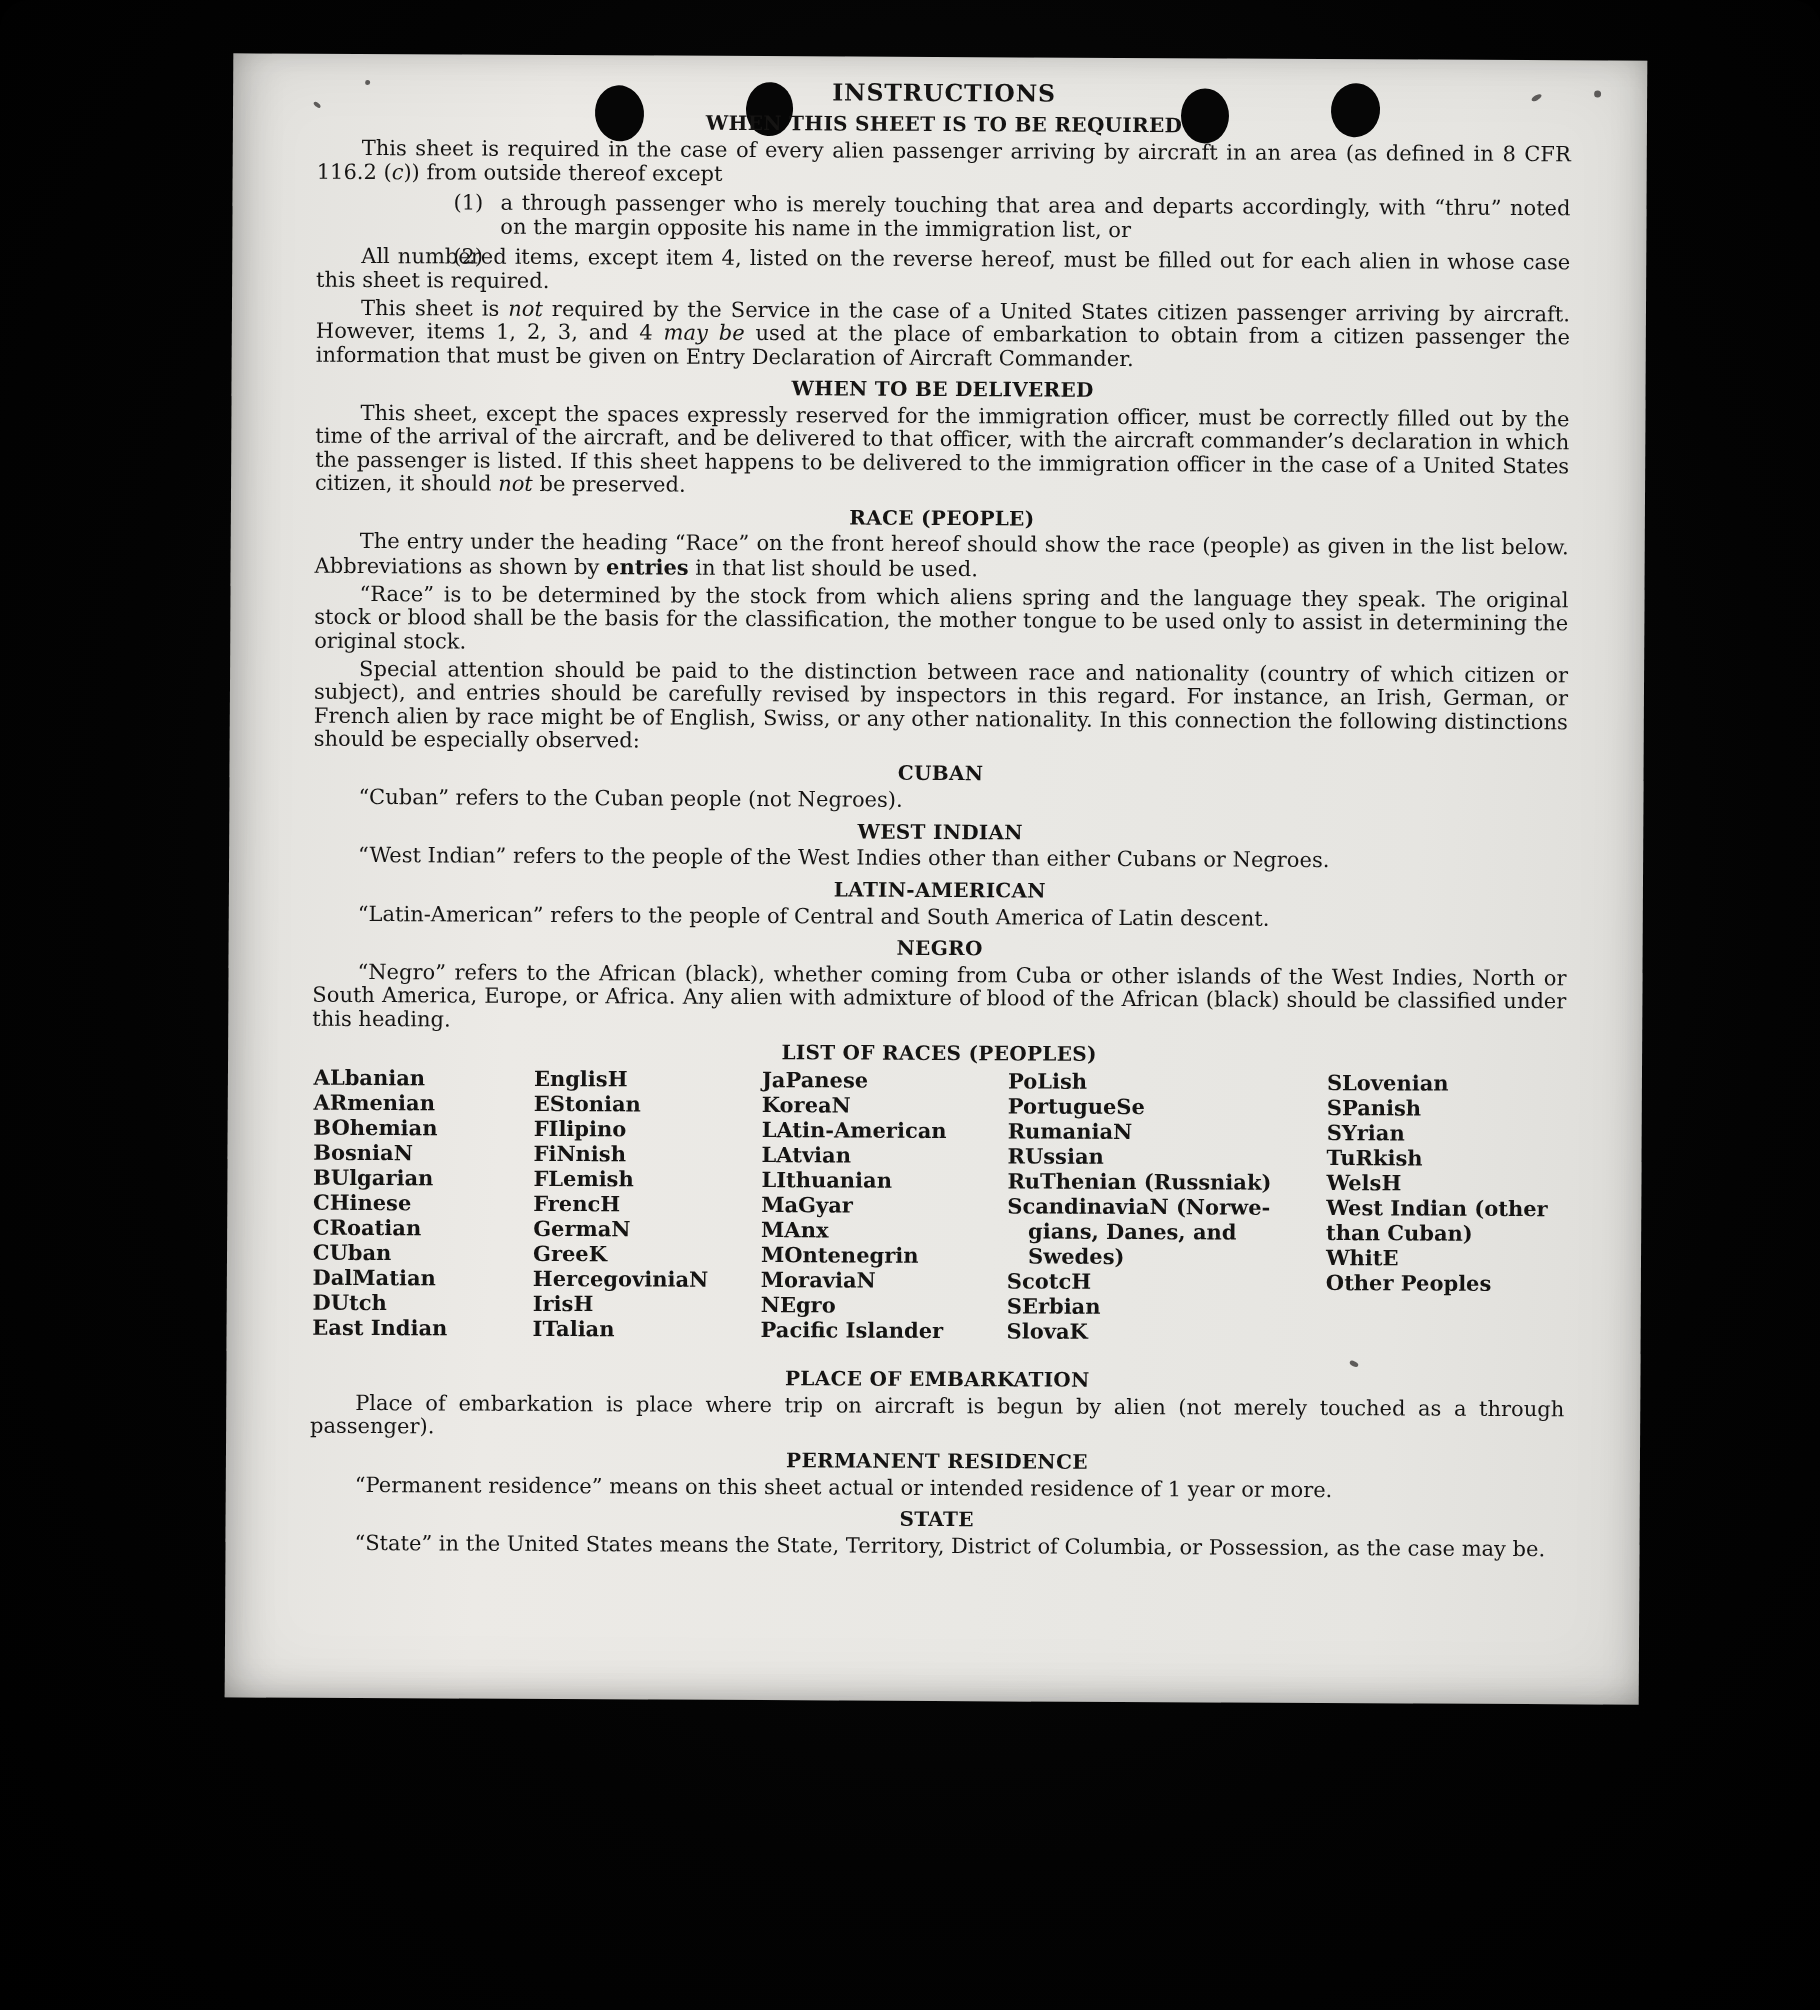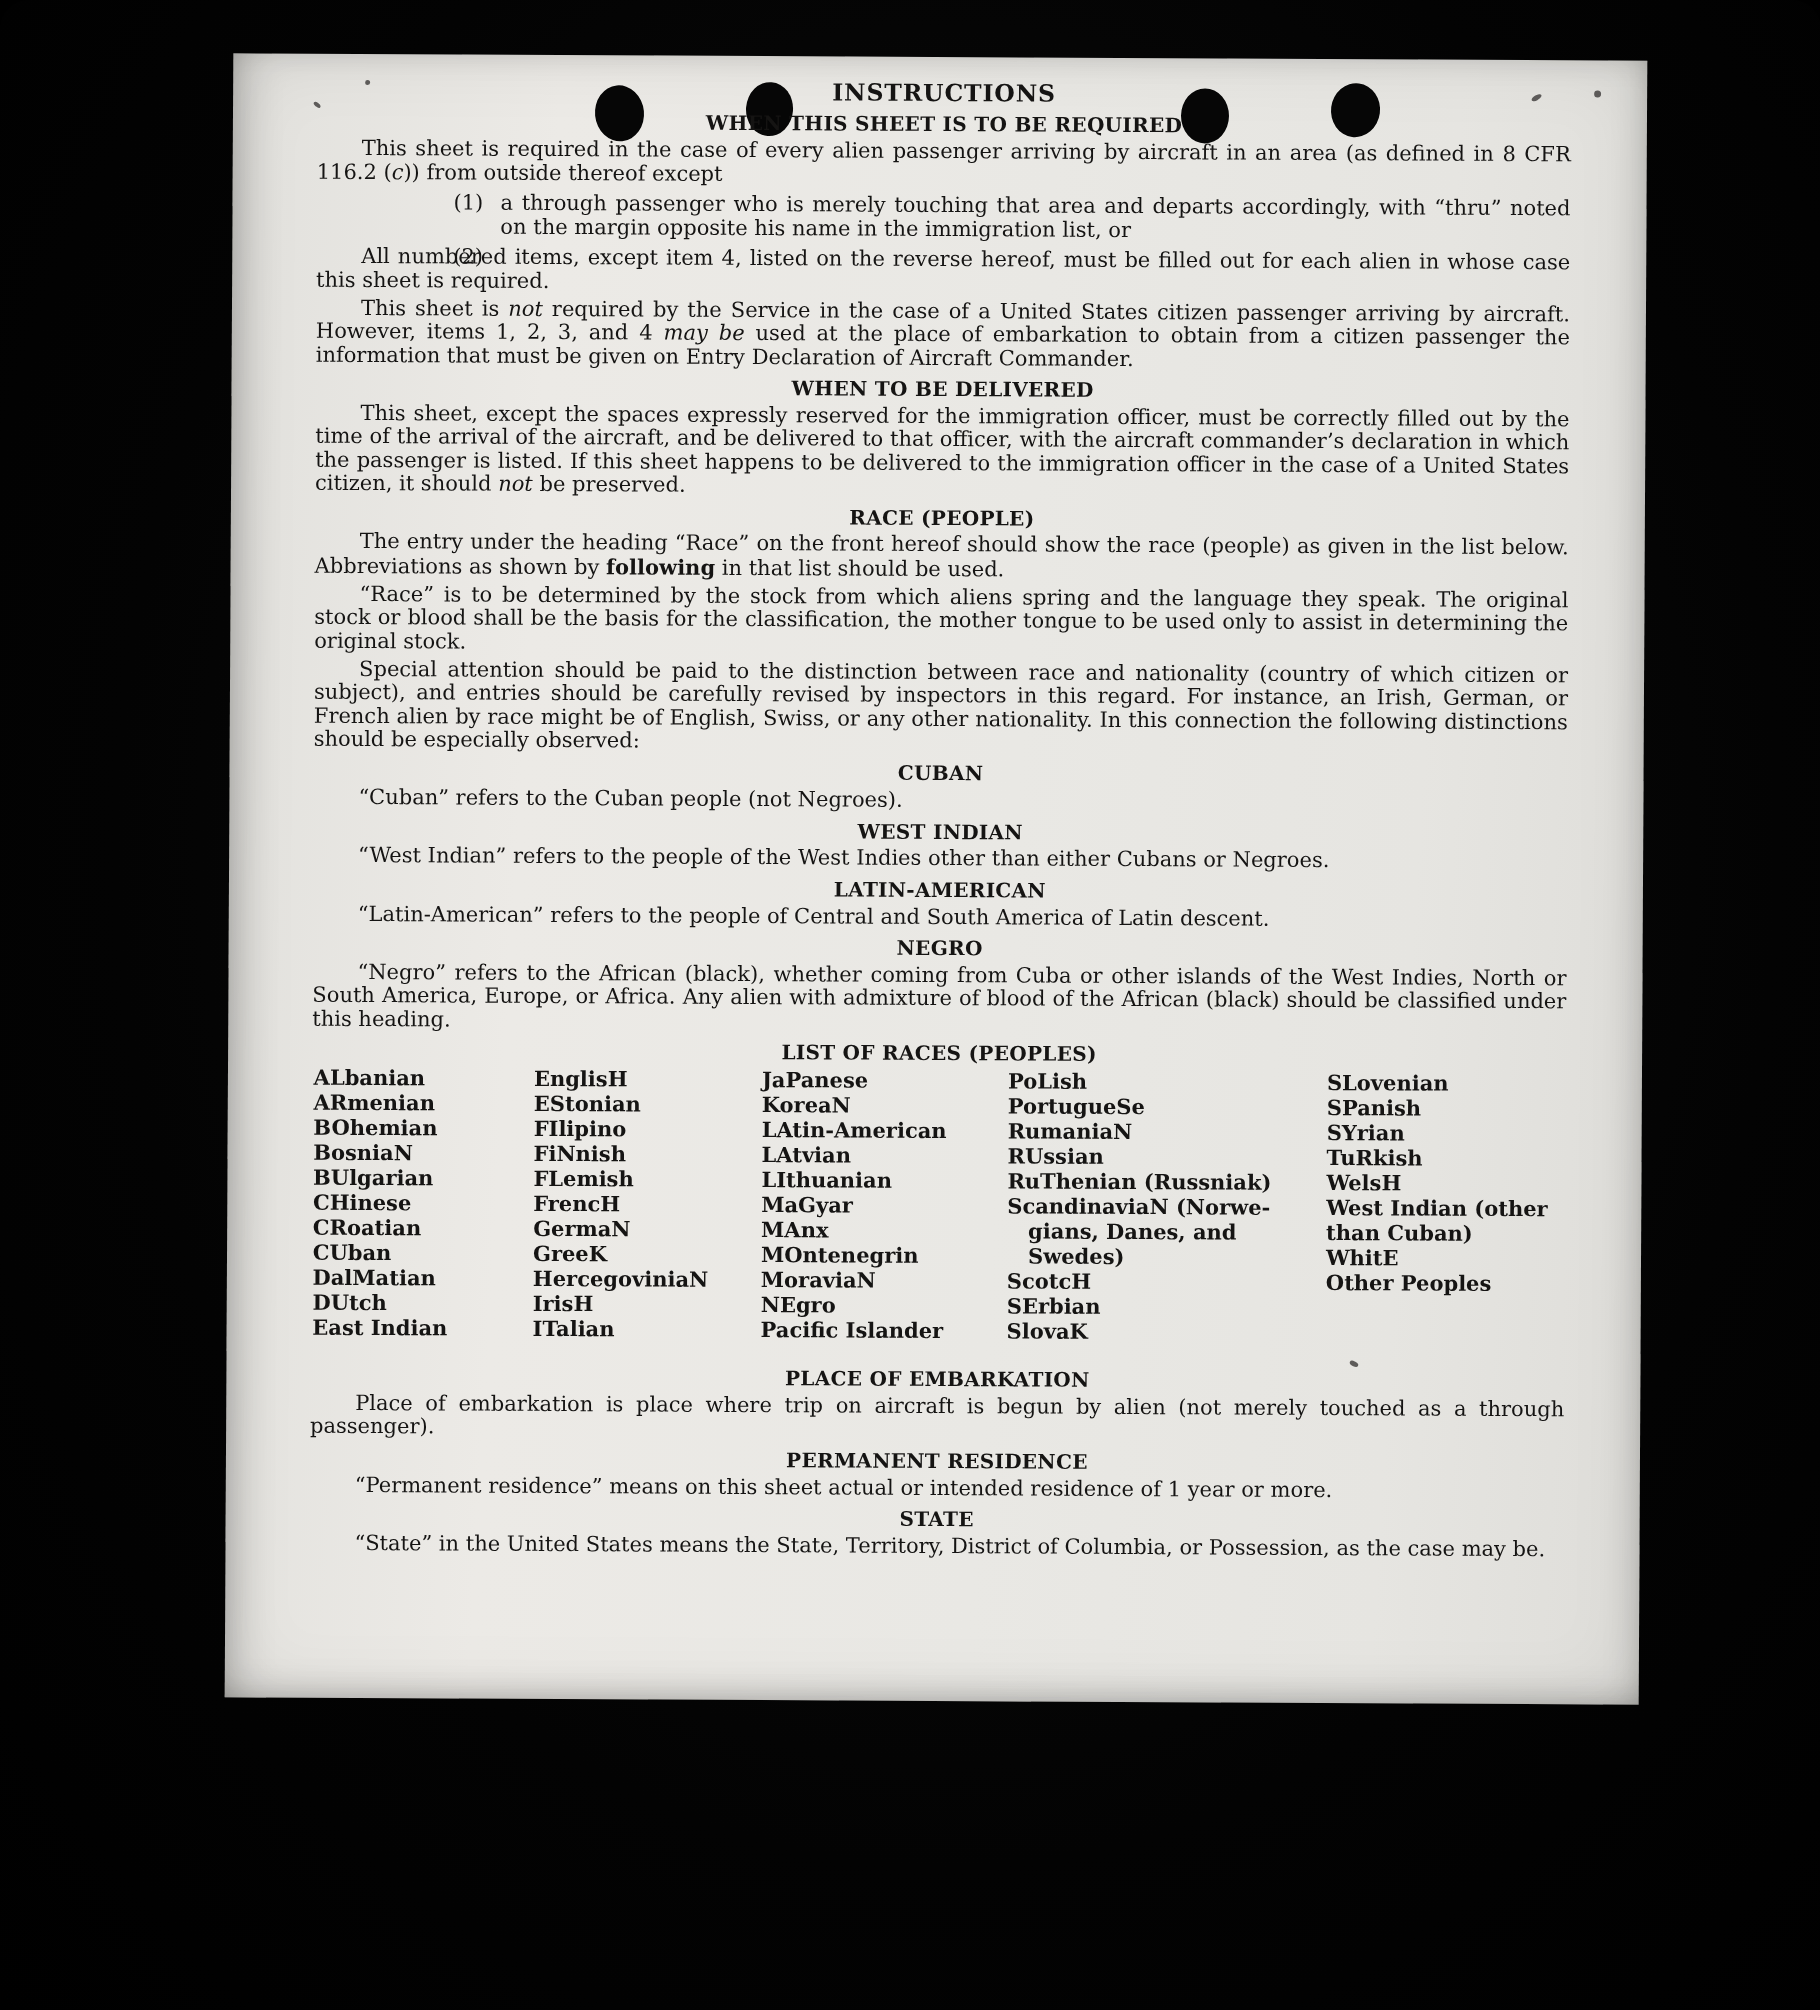--- a/index.html
+++ b/index.html
@@ -86,21 +86,21 @@
       <div id="doc-body">
           <div class="h">WHEN THIS SHEET IS TO BE REQUIRED</div>
           <p class="para">This sheet is required in the case of every alien passenger arriving by aircraft in an area (as defined in 8 CFR 116.2 (<em>c</em>)) from outside thereof except</p>
           <div class="item"><span class="num">(1)</span><span>a through passenger who is merely touching that area and departs accordingly, with “thru” noted on the margin opposite his name in the immigration list, or</span></div>
           <div class="item"><span class="num">(2)</span></div>
           <p class="para">All numbered items, except item 4, listed on the reverse hereof, must be filled out for each alien in whose case this sheet is required.</p>
           <p class="para">This sheet is <em>not</em> required by the Service in the case of a United States citizen passenger arriving by aircraft. However, items 1, 2, 3, and 4 <em>may be</em> used at the place of embarkation to obtain from a citizen passenger the information that must be given on Entry Declaration of Aircraft Commander.</p>
           <div class="h">WHEN TO BE DELIVERED</div>
           <p class="para">This sheet, except the spaces expressly reserved for the immigration officer, must be correctly filled out by the time of the arrival of the aircraft, and be delivered to that officer, with the aircraft commander’s declaration in which the passenger is listed. If this sheet happens to be delivered to the immigration officer in the case of a United States citizen, it should <em>not</em> be preserved.</p>
           <div class="h">RACE (PEOPLE)</div>
-          <p class="para">The entry under the heading “Race” on the front hereof should show the race (people) as given in the list below. Abbreviations as shown by <strong>following</strong> in that list should be used.</p>
+          <p class="para">The entry under the heading “Race” on the front hereof should show the race (people) as given in the list below. Abbreviations as shown by <strong>entries</strong> in that list should be used.</p>
           <p class="para">“Race” is to be determined by the stock from which aliens spring and the language they speak. The original stock or blood shall be the basis for the classification, the mother tongue to be used only to assist in determining the original stock.</p>
           <p class="para">Special attention should be paid to the distinction between race and nationality (country of which citizen or subject), and entries should be carefully revised by inspectors in this regard. For instance, an Irish, German, or French alien by race might be of English, Swiss, or any other nationality. In this connection the following distinctions should be especially observed:</p>
           <div class="h">CUBAN</div>
           <p class="para">“Cuban” refers to the Cuban people (not Negroes).</p>
           <div class="h">WEST INDIAN</div>
           <p class="para">“West Indian” refers to the people of the West Indies other than either Cubans or Negroes.</p>
           <div class="h">LATIN-AMERICAN</div>
           <p class="para">“Latin-American” refers to the people of Central and South America of Latin descent.</p>
           <div class="h">NEGRO</div>
           <p class="para">“Negro” refers to the African (black), whether coming from Cuba or other islands of the West Indies, North or South America, Europe, or Africa. Any alien with admixture of blood of the African (black) should be classified under this heading.</p>

